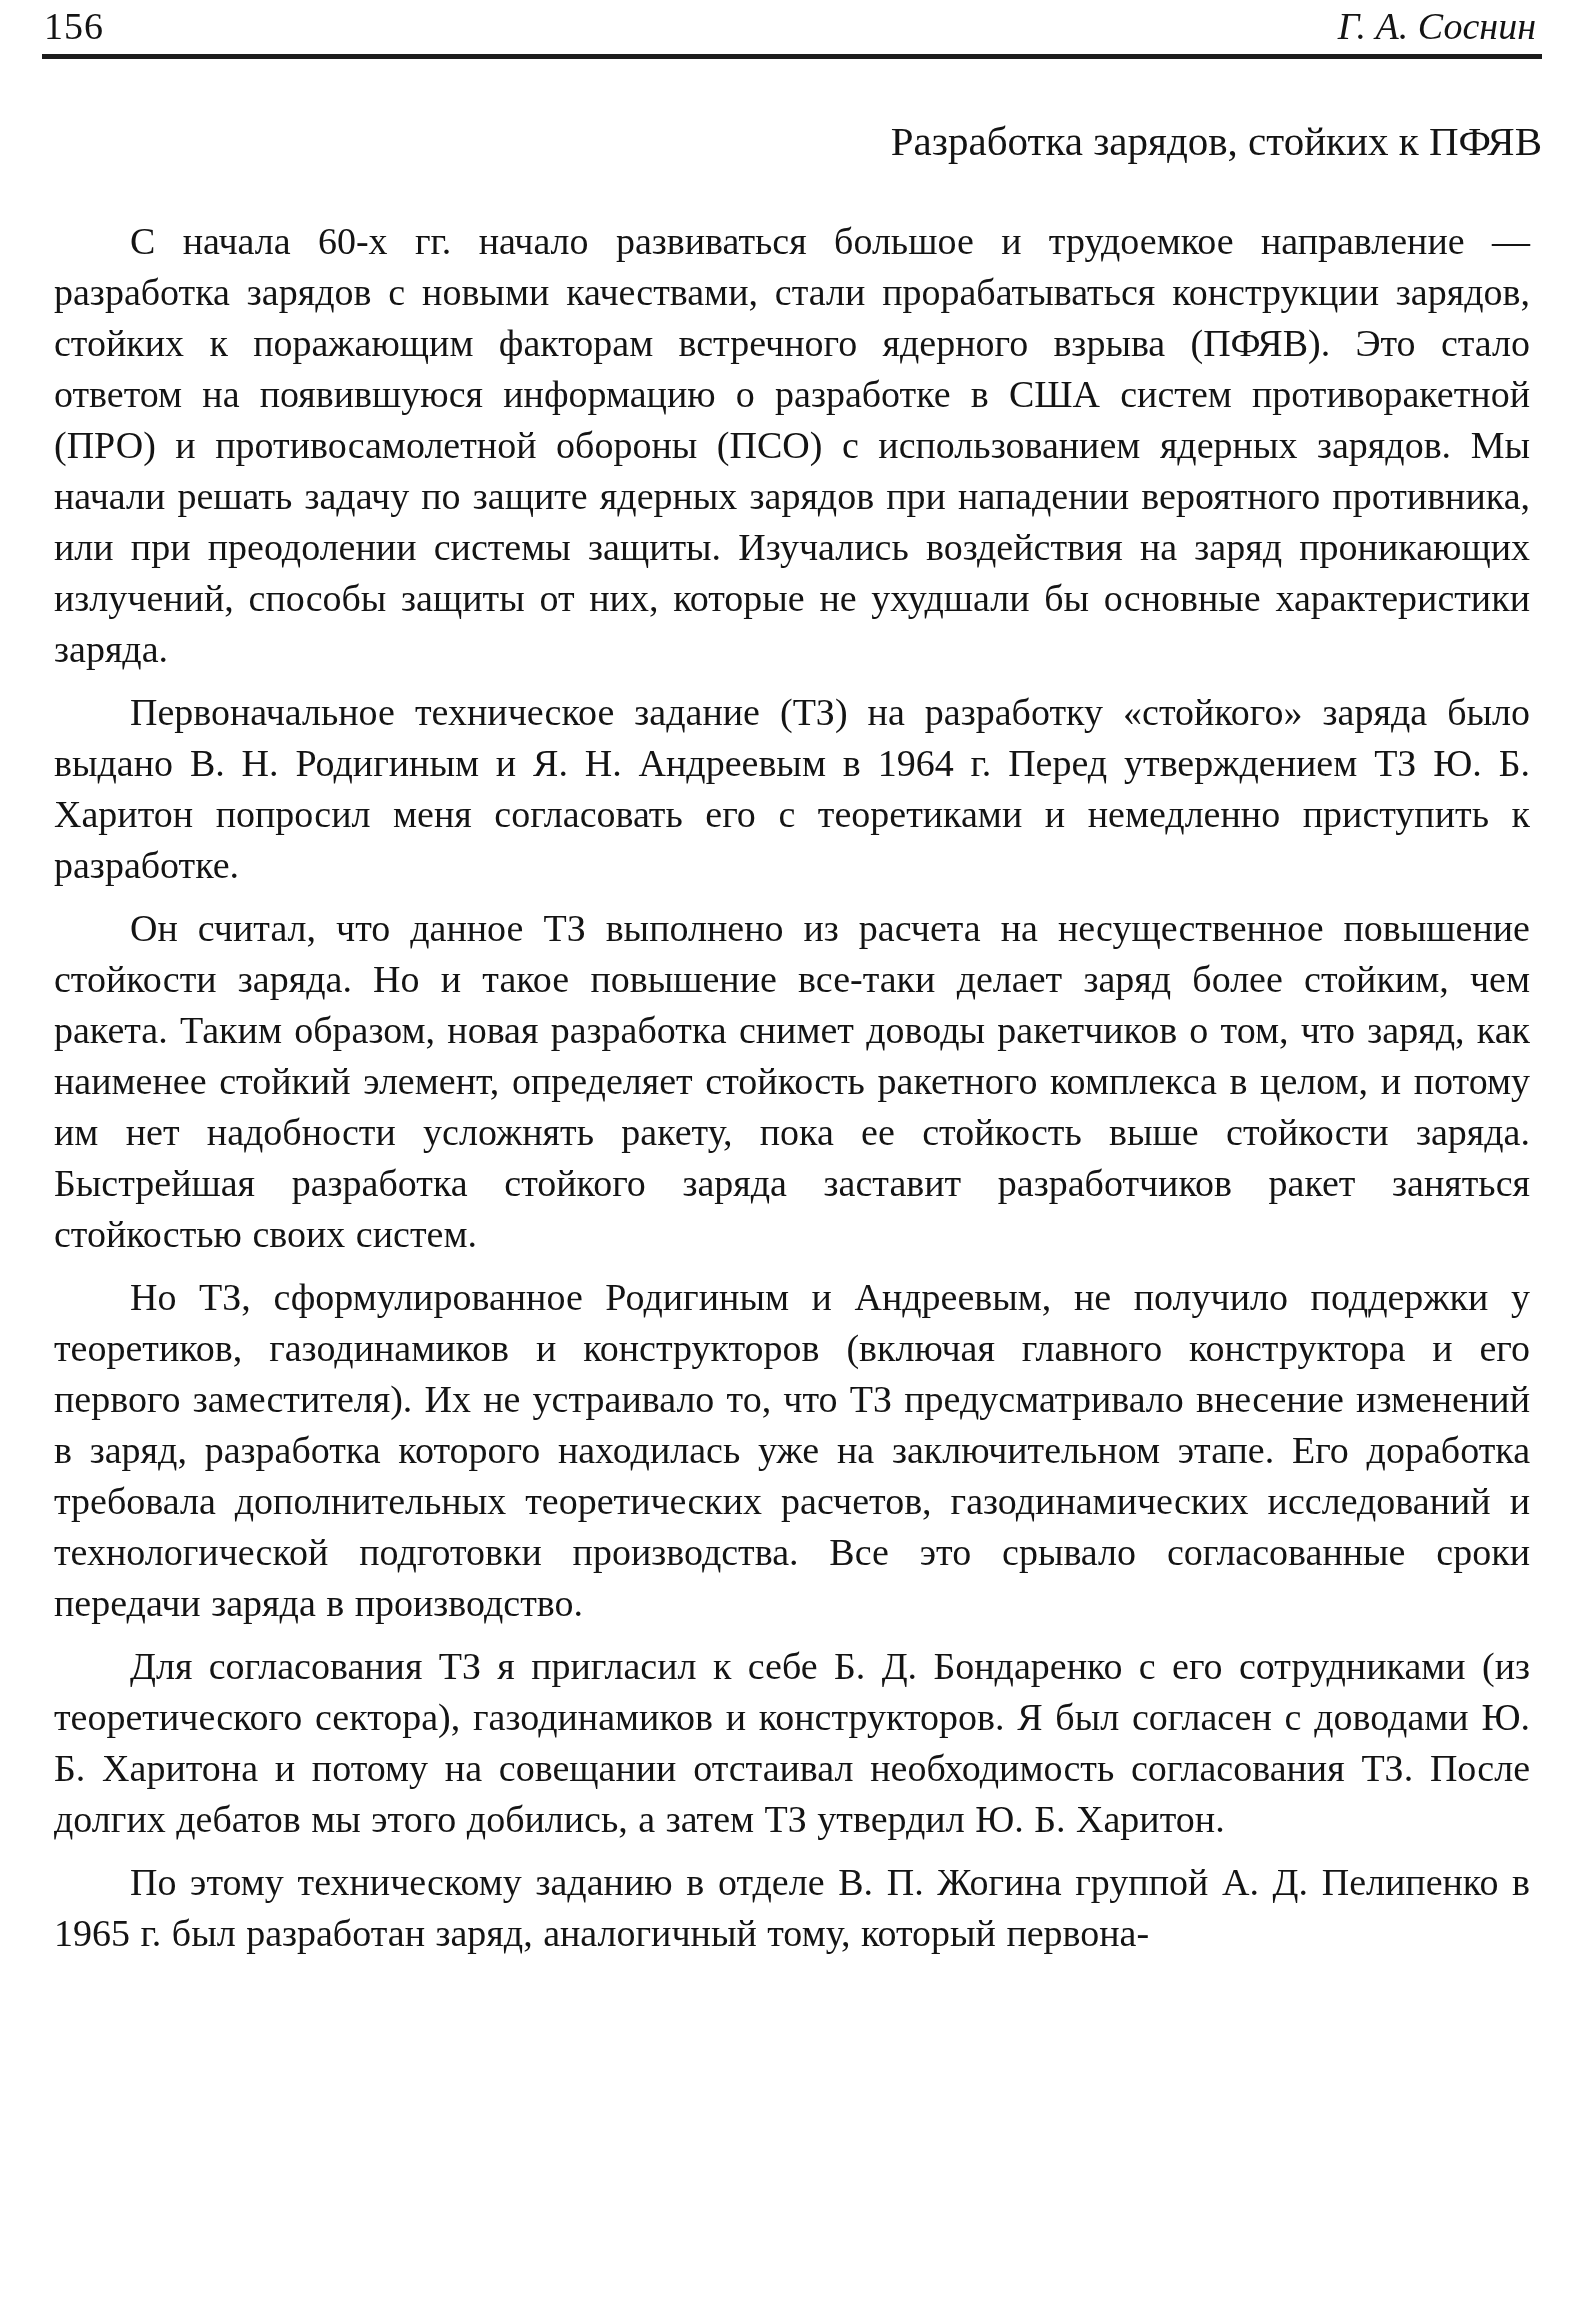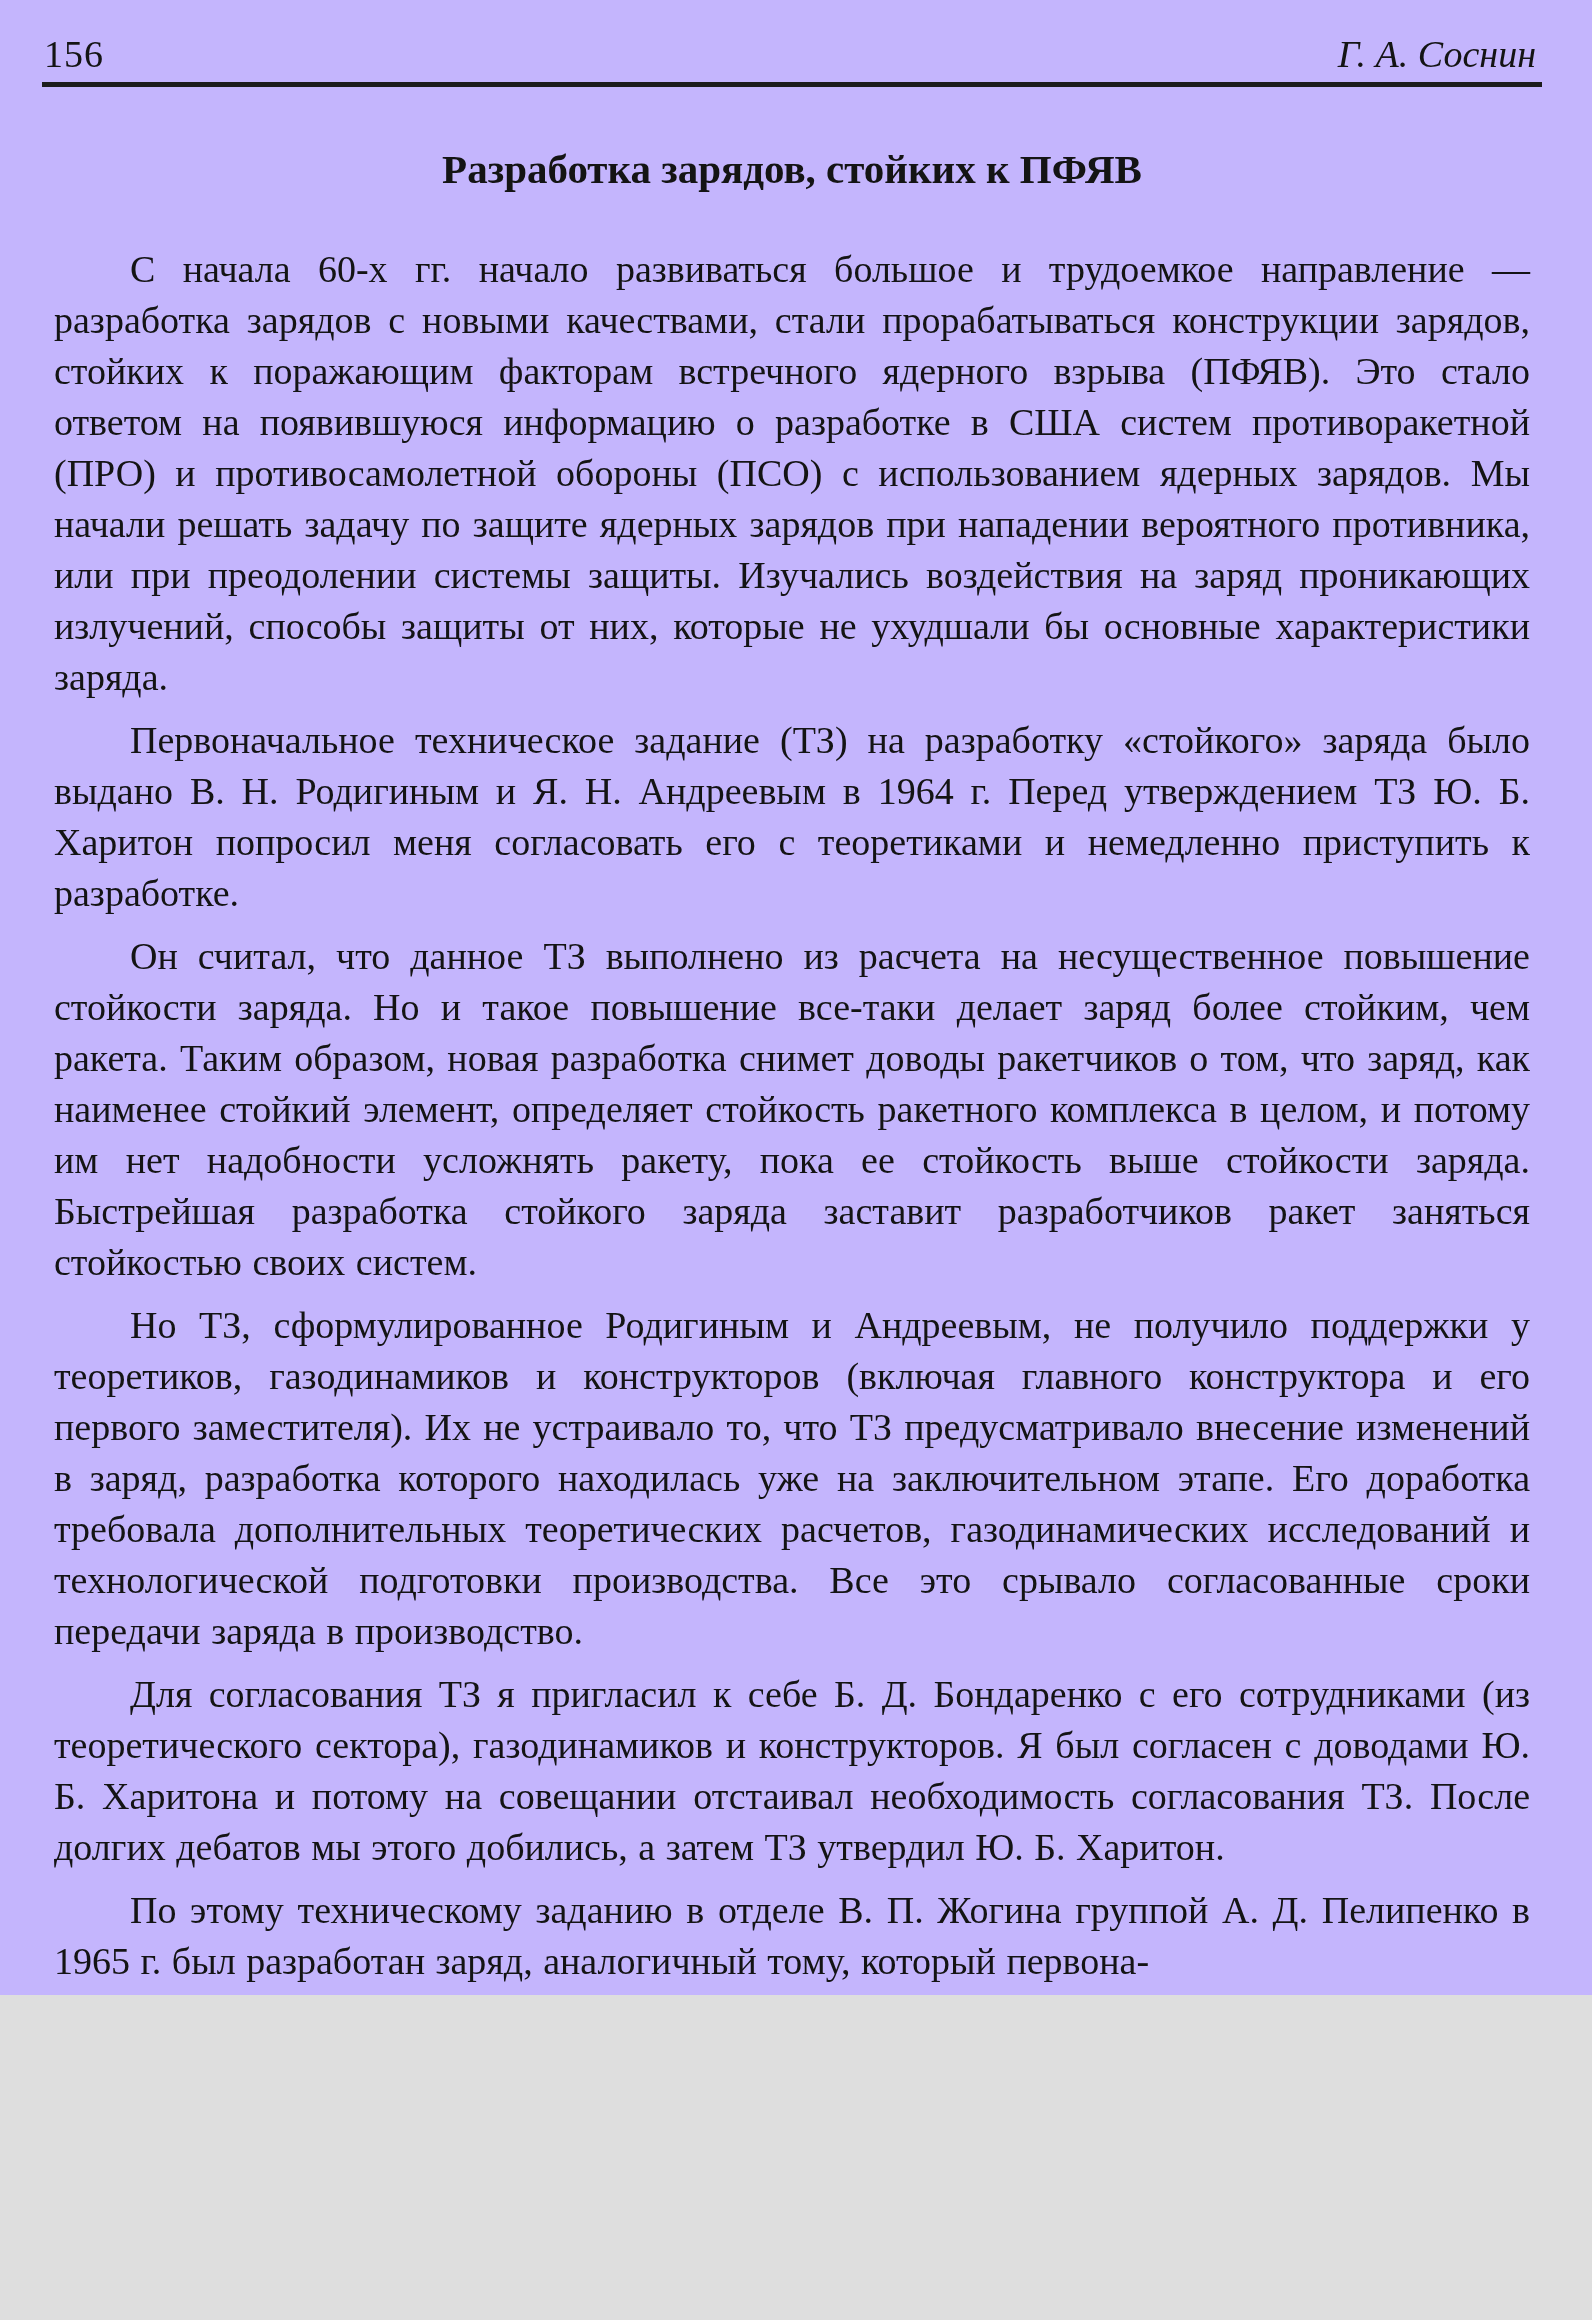--- a/index.html
+++ b/index.html
@@ -3,25 +3,25 @@
 <meta charset="utf-8">
 <style>
   html, body {
     margin: 0;
     padding: 0;
     background: #dedede;
   }
   .page {
     position: relative;
     width: 1592px;
-    height: 1995px;
+    height: 2320px;
     margin: 0 auto;
-    background: #c4b5fd;
+    background: #ffffff;
     box-sizing: border-box;
-    padding: 32px 50px 24px 42px;
+    padding: 4px 50px 24px 42px;
     font-family: "Liberation Serif", "DejaVu Serif", serif;
     color: #141414;
     overflow: hidden;
   }
   .page-header {
     display: flex;
     justify-content: space-between;
     align-items: baseline;
     font-size: 38px;
     line-height: 44px;
@@ -35,23 +35,23 @@
     font-style: italic;
     margin-left: 16px;
   }
   .header-rule {
     border: none;
     border-top: 5px solid #1c1c1c;
     margin: 0 0 2px 0;
   }
   .title {
     margin: 58px 0 50px 0;
-    text-align: center;
+    text-align: right;
     font-size: 41px;
-    font-weight: bold;
+    font-weight: normal;
     line-height: 1.2;
   }
   .body-text {
     font-size: 38px;
     line-height: 51px;
     text-align: justify;
     hyphens: auto;
     -webkit-hyphens: auto;
     word-spacing: 1px;
   }

